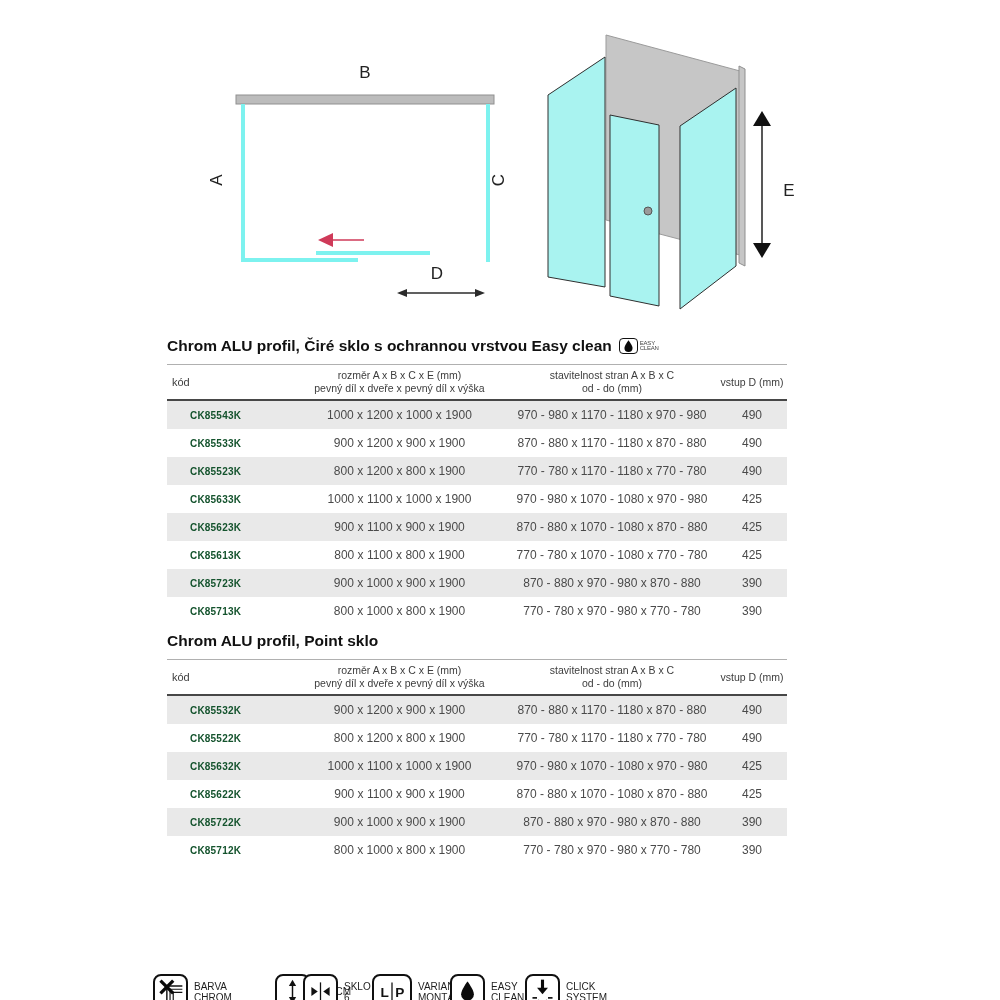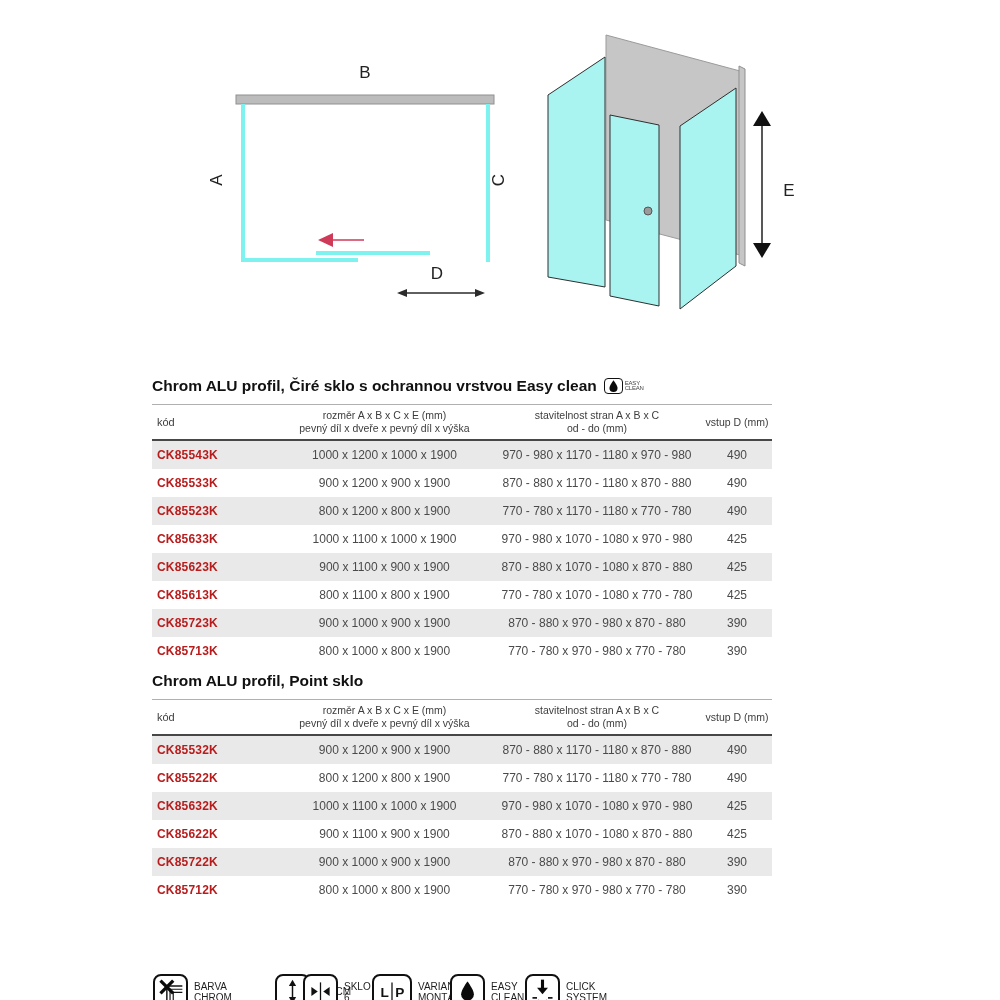--- a/index.html
+++ b/index.html
@@ -1,34 +1,34 @@
 <!DOCTYPE html>
 <html><head>
 <meta charset="utf-8">
 <style>
   html,body{margin:0;padding:0;}
   body{
     width:1000px;height:1000px;background:#ffffff;position:relative;
     font-family:"Liberation Sans",sans-serif;color:#1a1a1a;overflow:hidden;
   }
   #diagram{position:absolute;left:0;top:0;}
-  .spec{position:absolute;left:152px;width:620px;margin-top:40px;}
+  .spec{position:absolute;left:167px;width:620px;}
   .h{display:flex;align-items:center;gap:7px;font-size:15.5px;font-weight:bold;color:#111;white-space:nowrap;}
   .badge{display:inline-flex;align-items:center;gap:2px;}
   .badge-box{width:19px;height:16px;border:1.5px solid #111;border-radius:4px;display:inline-flex;align-items:center;justify-content:center;box-sizing:border-box;background:#fff;}
   .badge-txt{display:inline-flex;flex-direction:column;font-size:6px;line-height:5px;font-weight:normal;color:#444;letter-spacing:-0.2px;}
   table.spec-table{border-collapse:collapse;table-layout:fixed;width:620px;margin-top:9px;}
   table.spec-table thead th{
     border-top:1px solid #b0b0b0;border-bottom:2px solid #474747;
     font-weight:normal;font-size:10.5px;line-height:13px;color:#3d3d3d;
     padding:4px 0;vertical-align:middle;text-align:center;
   }
   table.spec-table thead th.c0{text-align:left;padding-left:5px;font-size:11px;}
   table.spec-table tbody td{height:28px;padding:0;font-size:12px;color:#4a4a4a;text-align:center;white-space:nowrap;}
-  table.spec-table tbody td.c0{text-align:left;padding-left:5px;font-weight:bold;color:#b91c1c;font-size:12px;letter-spacing:0.2px;}
+  table.spec-table tbody td.c0{text-align:left;padding-left:23px;font-weight:bold;color:#14532d;font-size:10px;letter-spacing:0.2px;}
   table.spec-table tbody tr:nth-child(odd){background:#e9e9e9;}
   #footer-icons{position:absolute;left:0;top:941px;width:1000px;height:45px;margin-top:33px;}
   .fgroup{position:absolute;display:flex;align-items:center;gap:6px;}
   .ficon{width:35px;height:35px;border:2px solid #101010;border-radius:8px;box-sizing:border-box;display:flex;align-items:center;justify-content:center;background:#fff;flex:0 0 auto;}
   .flabel{font-size:10px;line-height:11px;color:#1d1d1d;white-space:nowrap;}
   svg text{font-family:"Liberation Sans",sans-serif;}
 </style>
 </head>
 <body>
 

